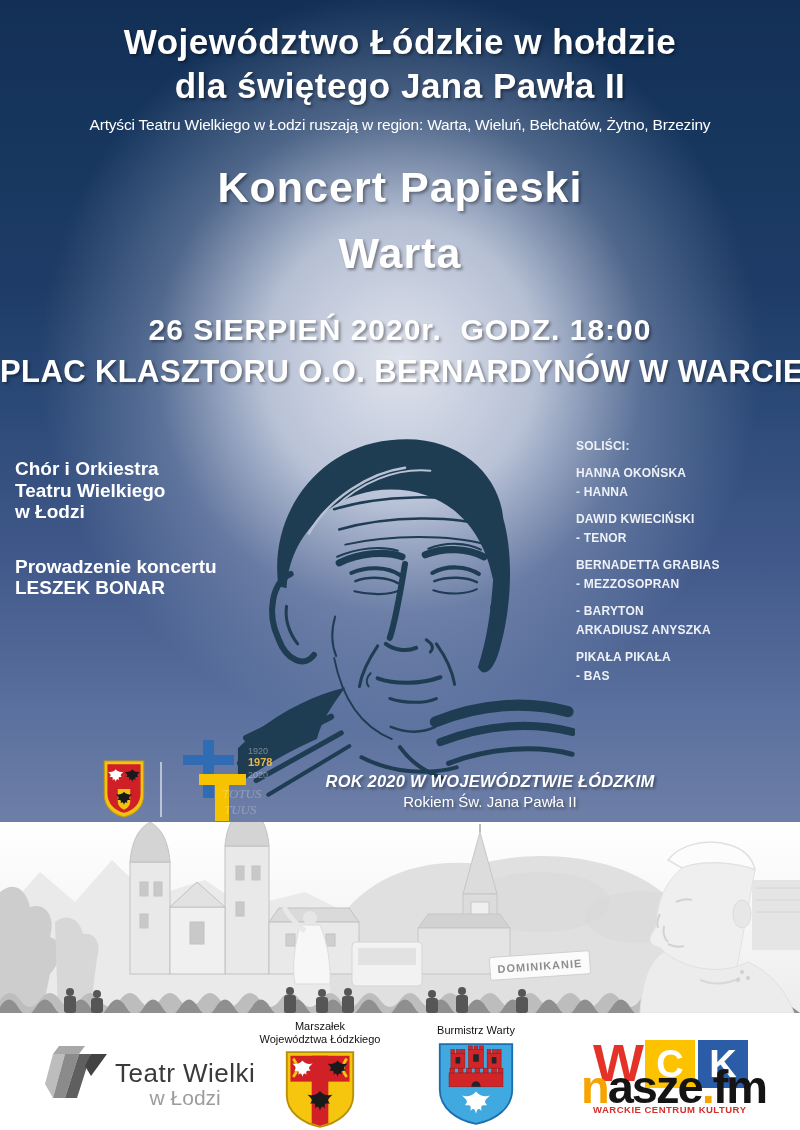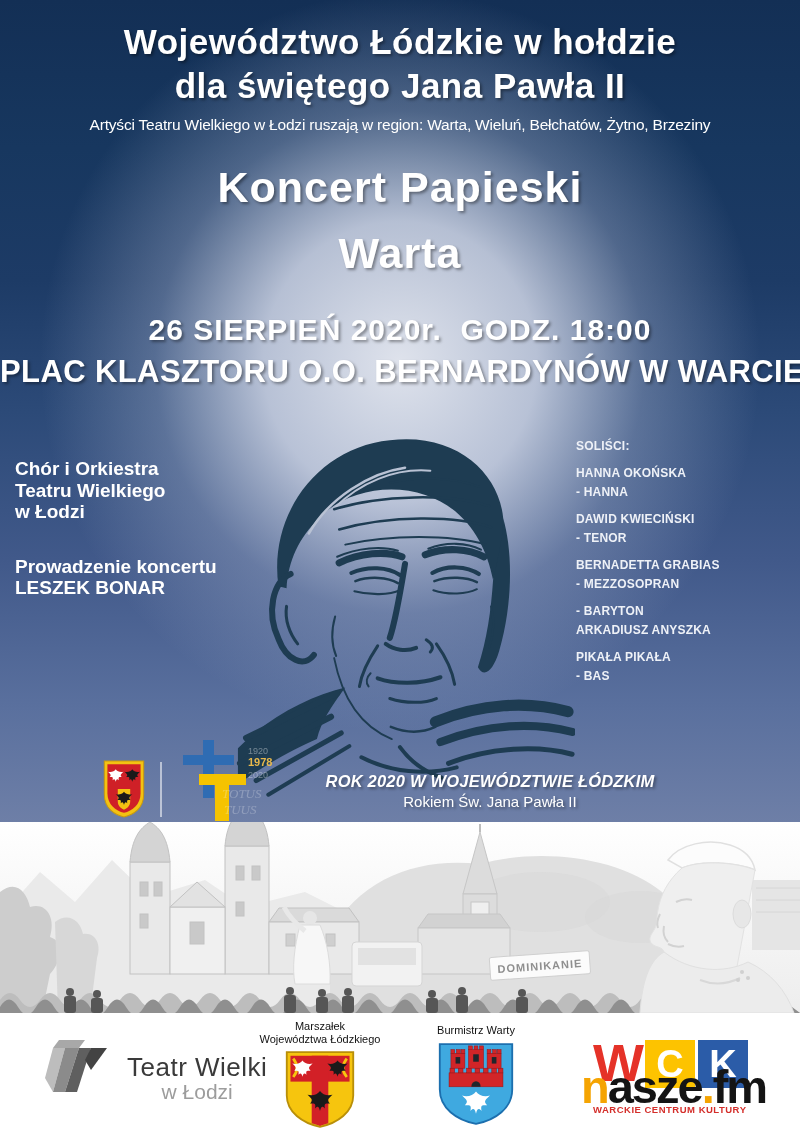--- a/index.html
+++ b/index.html
@@ -54,21 +54,21 @@
   .tt-logo{position:absolute;left:176px;top:736px;}
   .year-banner{
     position:absolute;left:320px;top:772px;width:340px;text-align:center;color:#fff;
   }
   .year-banner .l1{font-style:italic;font-size:16.5px;font-weight:bold;letter-spacing:.2px;}
   .year-banner .l2{font-size:15px;font-weight:normal;margin-top:2px;}
   
   .strip{position:absolute;left:0;top:822px;width:800px;height:191px;}
   
   .footer{position:absolute;left:0;top:1013px;width:800px;height:117px;background:#fff;}
-  .tw-group{position:absolute;left:45px;top:27px;display:flex;align-items:flex-start;gap:20px;}
+  .tw-group{position:absolute;left:45px;top:33px;display:flex;align-items:flex-start;gap:8px;}
   .tw-text{margin-top:14px;text-align:center;}
   .tw-name{font-size:26px;color:#3a3a3a;letter-spacing:.5px;line-height:26px;}
   .tw-city{font-size:21px;color:#9c9c9c;line-height:23px;}
   .seal-group{position:absolute;text-align:center;}
   .seal-label{font-size:11px;font-weight:normal;color:#111;line-height:13px;}
   .marszalek-group{left:238px;top:7px;width:164px;}
   .burmistrz-group{left:406px;top:11px;width:140px;}
   .wck-group{position:absolute;left:593px;top:27px;width:205px;height:88px;}
   .wck-row{display:flex;align-items:flex-start;gap:3px;height:50px;}
   .wck-w{font-size:54px;line-height:46px;font-weight:bold;color:#e53228;

